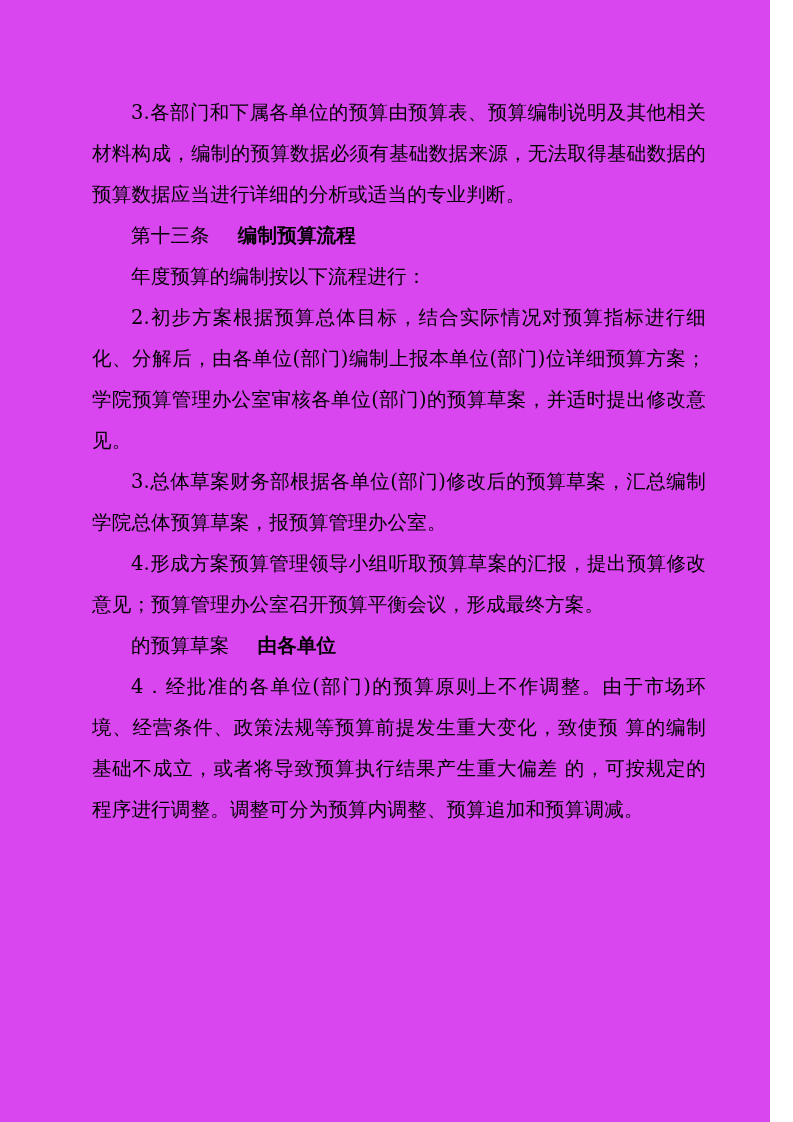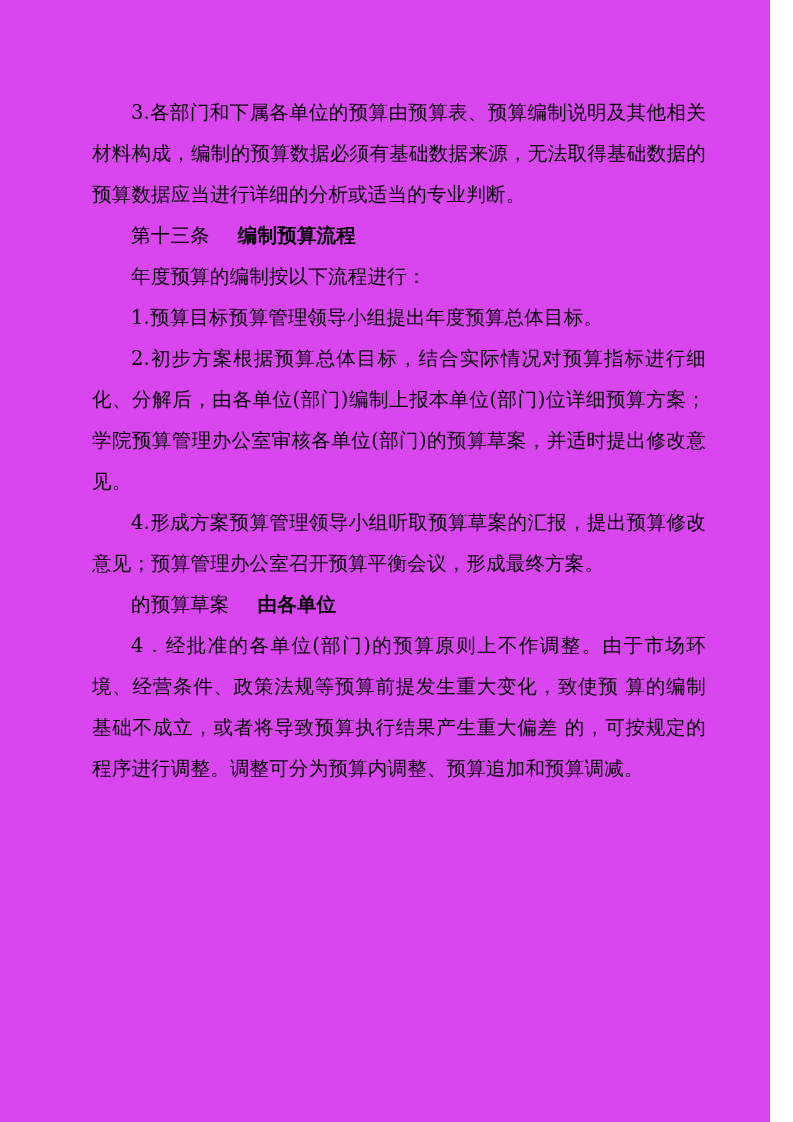--- a/index.html
+++ b/index.html
@@ -54,24 +54,24 @@
     <p class="indent">3.各部门和下属各单位的预算由预算表、预算编制说明及其他相关材料构成，编制的预算数据必须有基础数据来源，无法取得基础数据的预算数据应当进行详细的分析或适当的专业判断。</p>
 
     <p class="heading">
       <span class="htitle">第十三条</span>
       <span>&nbsp;&nbsp;</span>
       <span class="hsub">编制预算流程</span>
     </p>
 
     <p class="indent">年度预算的编制按以下流程进行：</p>
 
-    <p class="indent">1.预算目标预算管理领导小组提出年度预算总体目标。</p>
 
     <p class="indent">2.初步方案根据预算总体目标，结合实际情况对预算指标进行细化、分解后，由各单位(部门)编制上报本单位(部门)位详细预算方案；学院预算管理办公室审核各单位(部门)的预算草案，并适时提出修改意见。</p>
 
+    <p class="indent">3.总体草案财务部根据各单位(部门)修改后的预算草案，汇总编制学院总体预算草案，报预算管理办公室。</p>
 
     <p class="indent">4.形成方案预算管理领导小组听取预算草案的汇报，提出预算修改意见；预算管理办公室召开预算平衡会议，形成最终方案。</p>
 
 
     <p class="heading">
       <span class="htitle">的预算草案</span>
       <span>&nbsp;&nbsp;</span>
       <span class="hsub">由各单位</span>
     </p>
 

